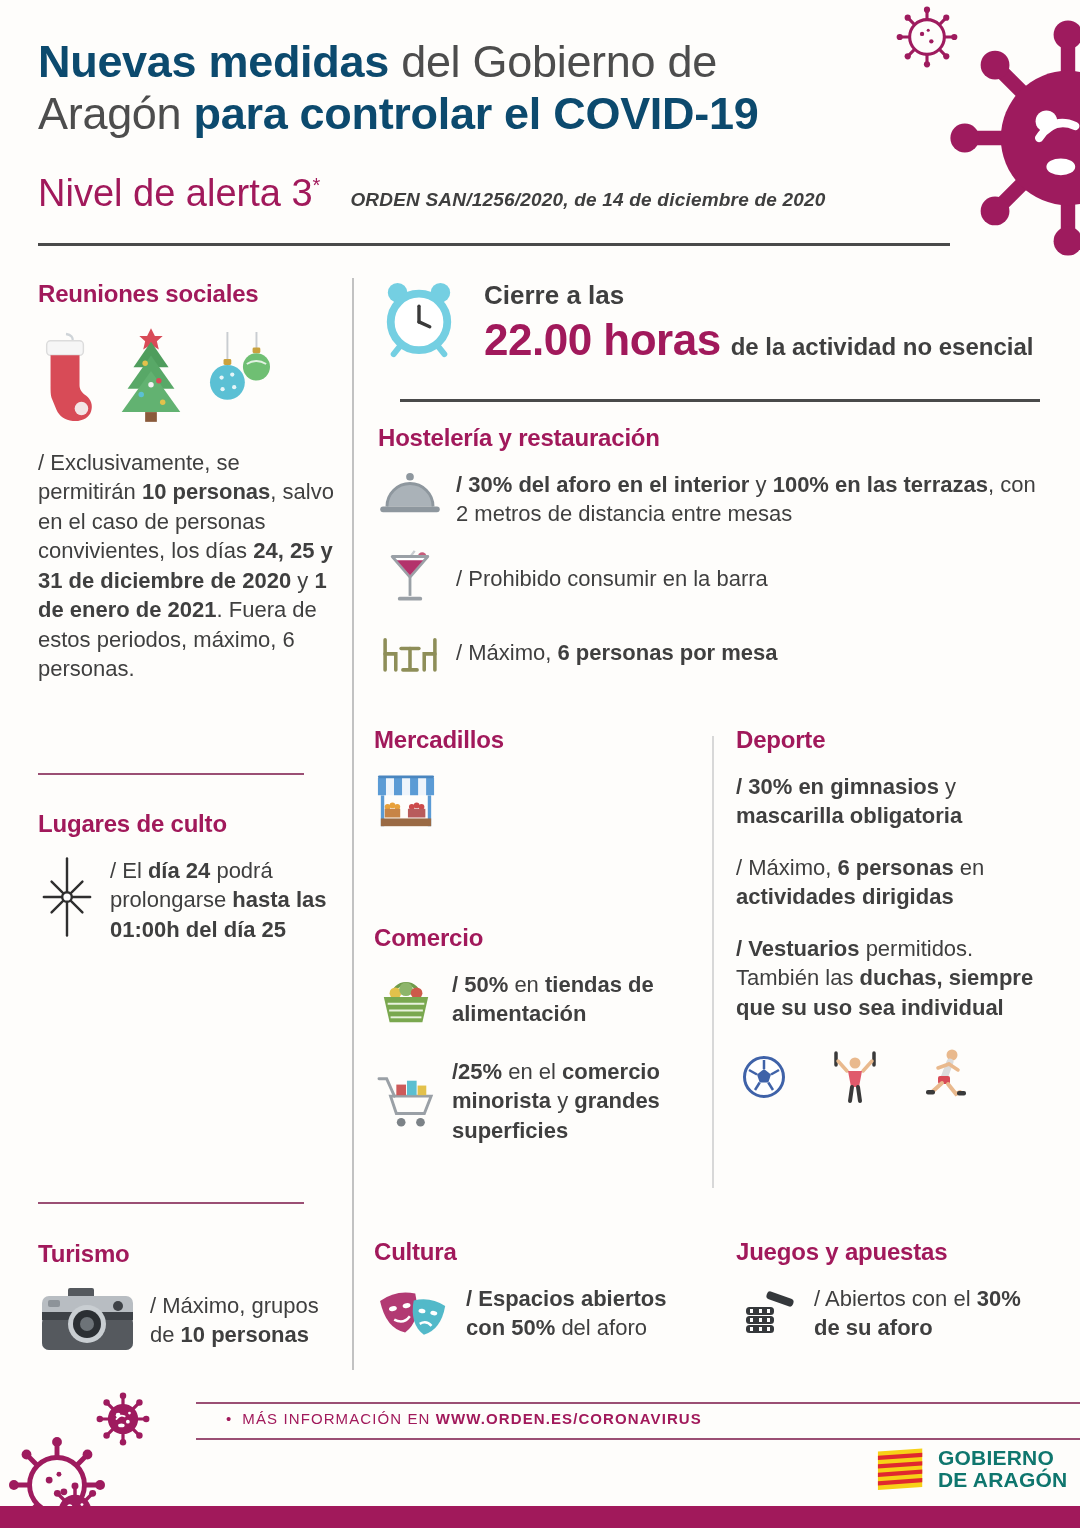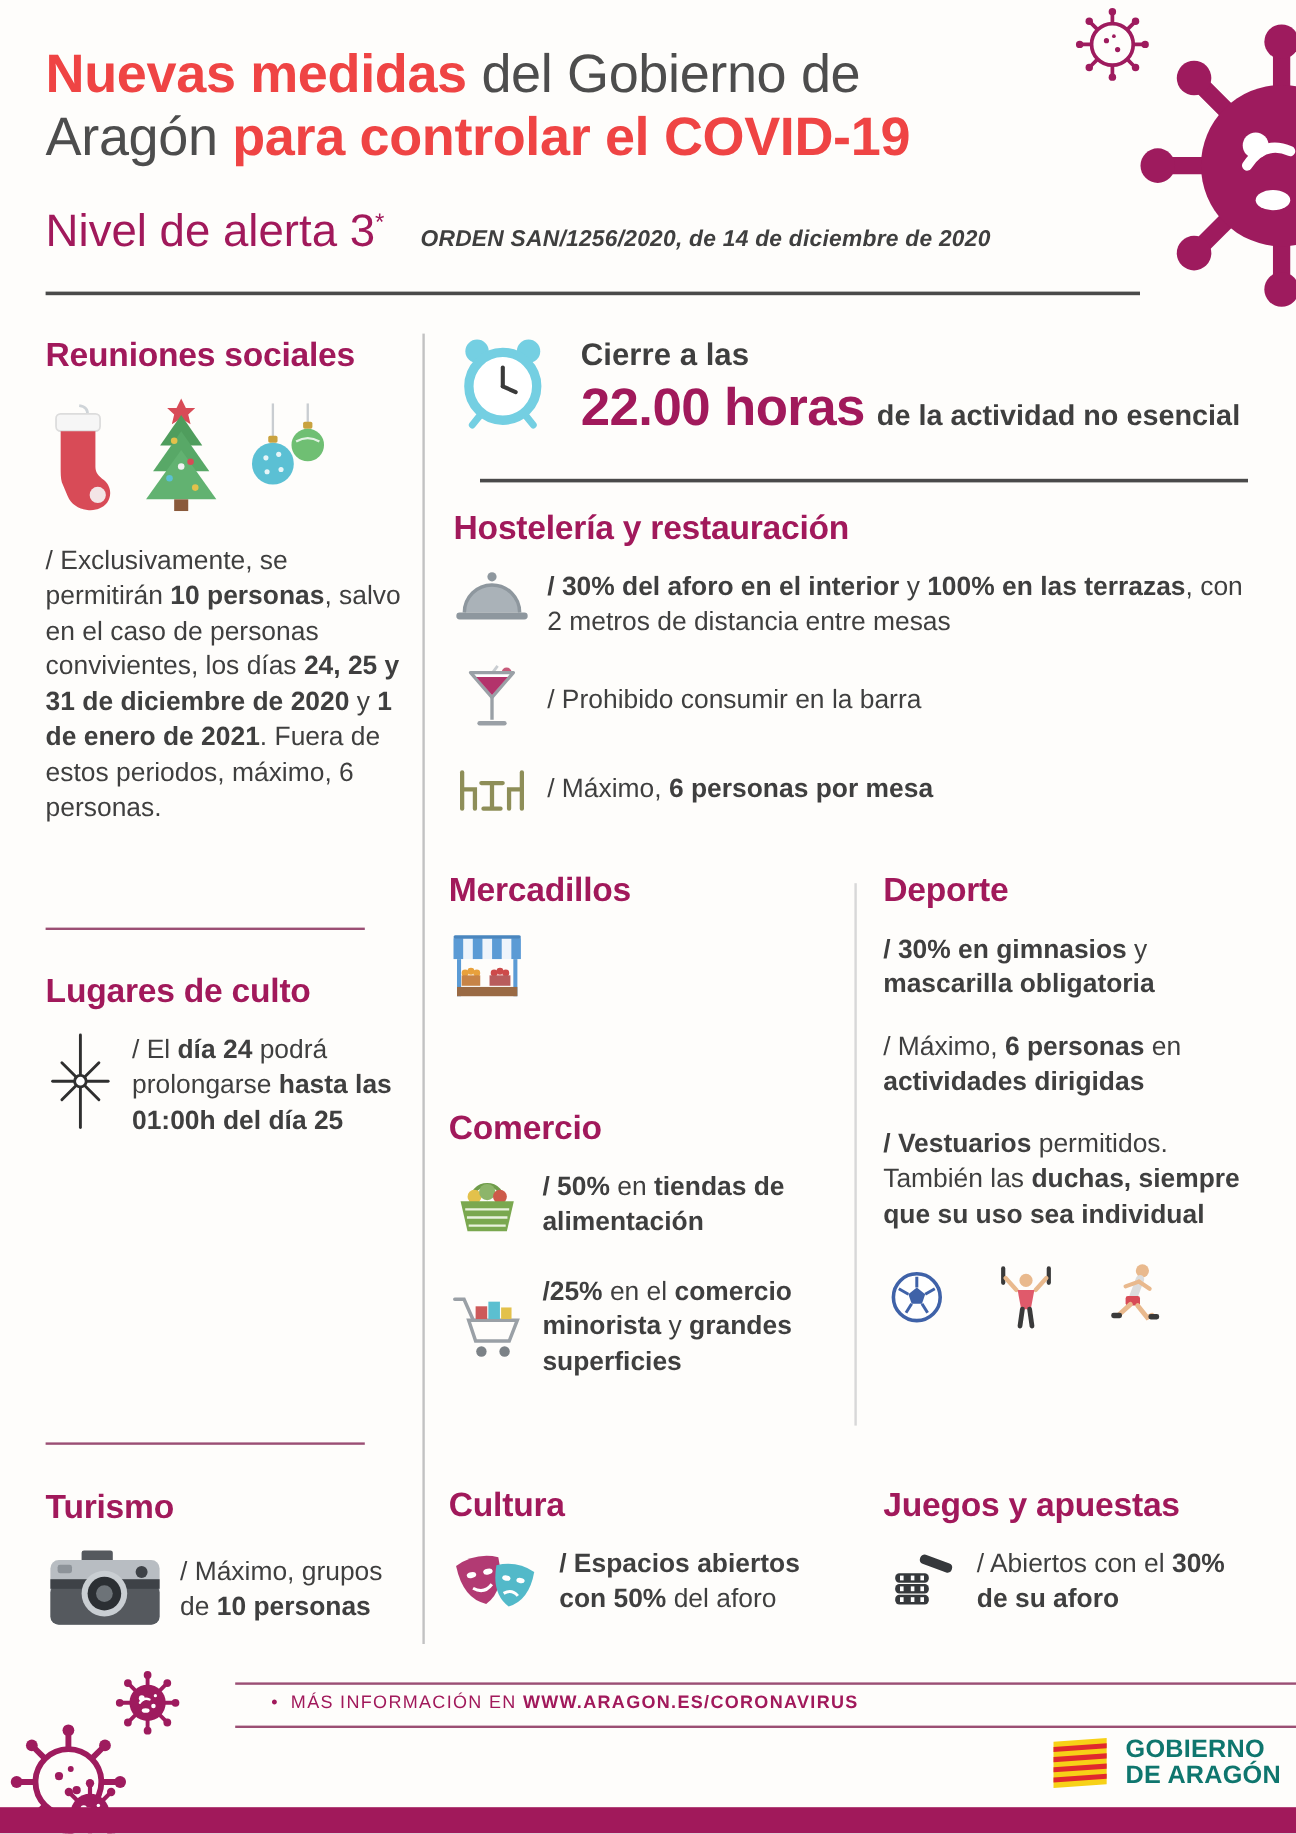--- a/index.html
+++ b/index.html
@@ -1,35 +1,35 @@
 <!DOCTYPE html>
 <html><head>
 <meta charset="utf-8">
 <style>
   html,body{margin:0;padding:0}
   body{background:#d9d9d9;font-family:"Liberation Sans","DejaVu Sans",sans-serif}
   .page{position:relative;width:1080px;height:1528px;margin:0 auto;background:#fefdfb;overflow:hidden;color:#3f3f3f}
   .abs{position:absolute}
   h1,h2,p{margin:0}
   .title{left:38px;top:36px;font-size:45px;line-height:1.16;font-weight:400;color:#4d4d4d;letter-spacing:-0.3px}
-  .title b{color:#ef4444;font-weight:700}
+  .title b{color:#0c4a6e;font-weight:700}
   .alert-row{left:38px;top:172px;display:flex;align-items:baseline;gap:30px}
   .alert{font-size:38px;color:#a1195b;font-weight:400}
   .alert sup{font-size:20px}
   .order{font-size:19px;font-style:italic;font-weight:700;color:#3f3f3f;letter-spacing:.2px}
   .hrule{height:2.5px;background:#4a4a4a}
   .h-header{left:38px;top:243px;width:912px}
   .h-top{left:400px;top:399px;width:640px}
   .shortrule{height:2px;background:#9b4f74}
   .sr1{left:38px;top:773px;width:266px}
   .sr2{left:38px;top:1202px;width:266px}
   .vline{width:1.5px;background:#c2c2c2}
   .v1{left:352px;top:278px;height:1092px}
   .v2{left:712px;top:736px;height:452px;background:#d8d8d8}
-  .sec h2{font-size:28px;font-weight:700;color:#a1195b;margin-bottom:18px;letter-spacing:-.2px}
+  .sec h2{font-size:24px;font-weight:700;color:#a1195b;margin-bottom:18px;letter-spacing:-.2px}
   .txt{font-size:22px;line-height:1.34;color:#3f3f3f}
   .txt b{font-weight:700}
   .irow{display:flex;align-items:flex-start;gap:14px;margin-bottom:20px}
   .irow.mid{align-items:center}
   .ic{flex:0 0 auto;display:flex;justify-content:center;align-items:center}
   .w64{width:64px}.w58{width:58px}
   #sec-reuniones{left:38px;top:280px;width:300px}
   .xmas{display:flex;align-items:flex-end;gap:16px;margin:10px 0 24px}
   #sec-culto{left:38px;top:810px;width:302px}
   #sec-turismo{left:38px;top:1240px;width:306px}
@@ -460,21 +460,21 @@
       <use href="#sym-virus-outline"></use>
     </svg>
   <svg class="abs virus" id="virus-bl-3">
       <use href="#sym-virus-solid"></use>
     </svg>
 
   <div class="abs f-line fl1"></div>
   <div class="abs f-line fl2"></div>
   <div class="abs f-info">
     <span>•</span>
-    <span><span>MÁS INFORMACIÓN EN </span><span class="lnk">WWW.ARAGON.ES/CORONAVIRUS</span></span>
+    <span><span>MÁS INFORMACIÓN EN </span><span class="lnk">WWW.ORDEN.ES/CORONAVIRUS</span></span>
   </div>
 
   <div class="abs logo">
     <svg width="52" height="46" viewBox="0 0 54 46">
       <g transform="skewY(-4)">
         <rect x="2" y="5" width="46" height="40" fill="#f7d117"></rect>
         <rect x="2" y="9.4" width="46" height="4.4" fill="#e0282e"></rect>
         <rect x="2" y="18.2" width="46" height="4.4" fill="#e0282e"></rect>
         <rect x="2" y="27" width="46" height="4.4" fill="#e0282e"></rect>
         <rect x="2" y="35.8" width="46" height="4.4" fill="#e0282e"></rect>

